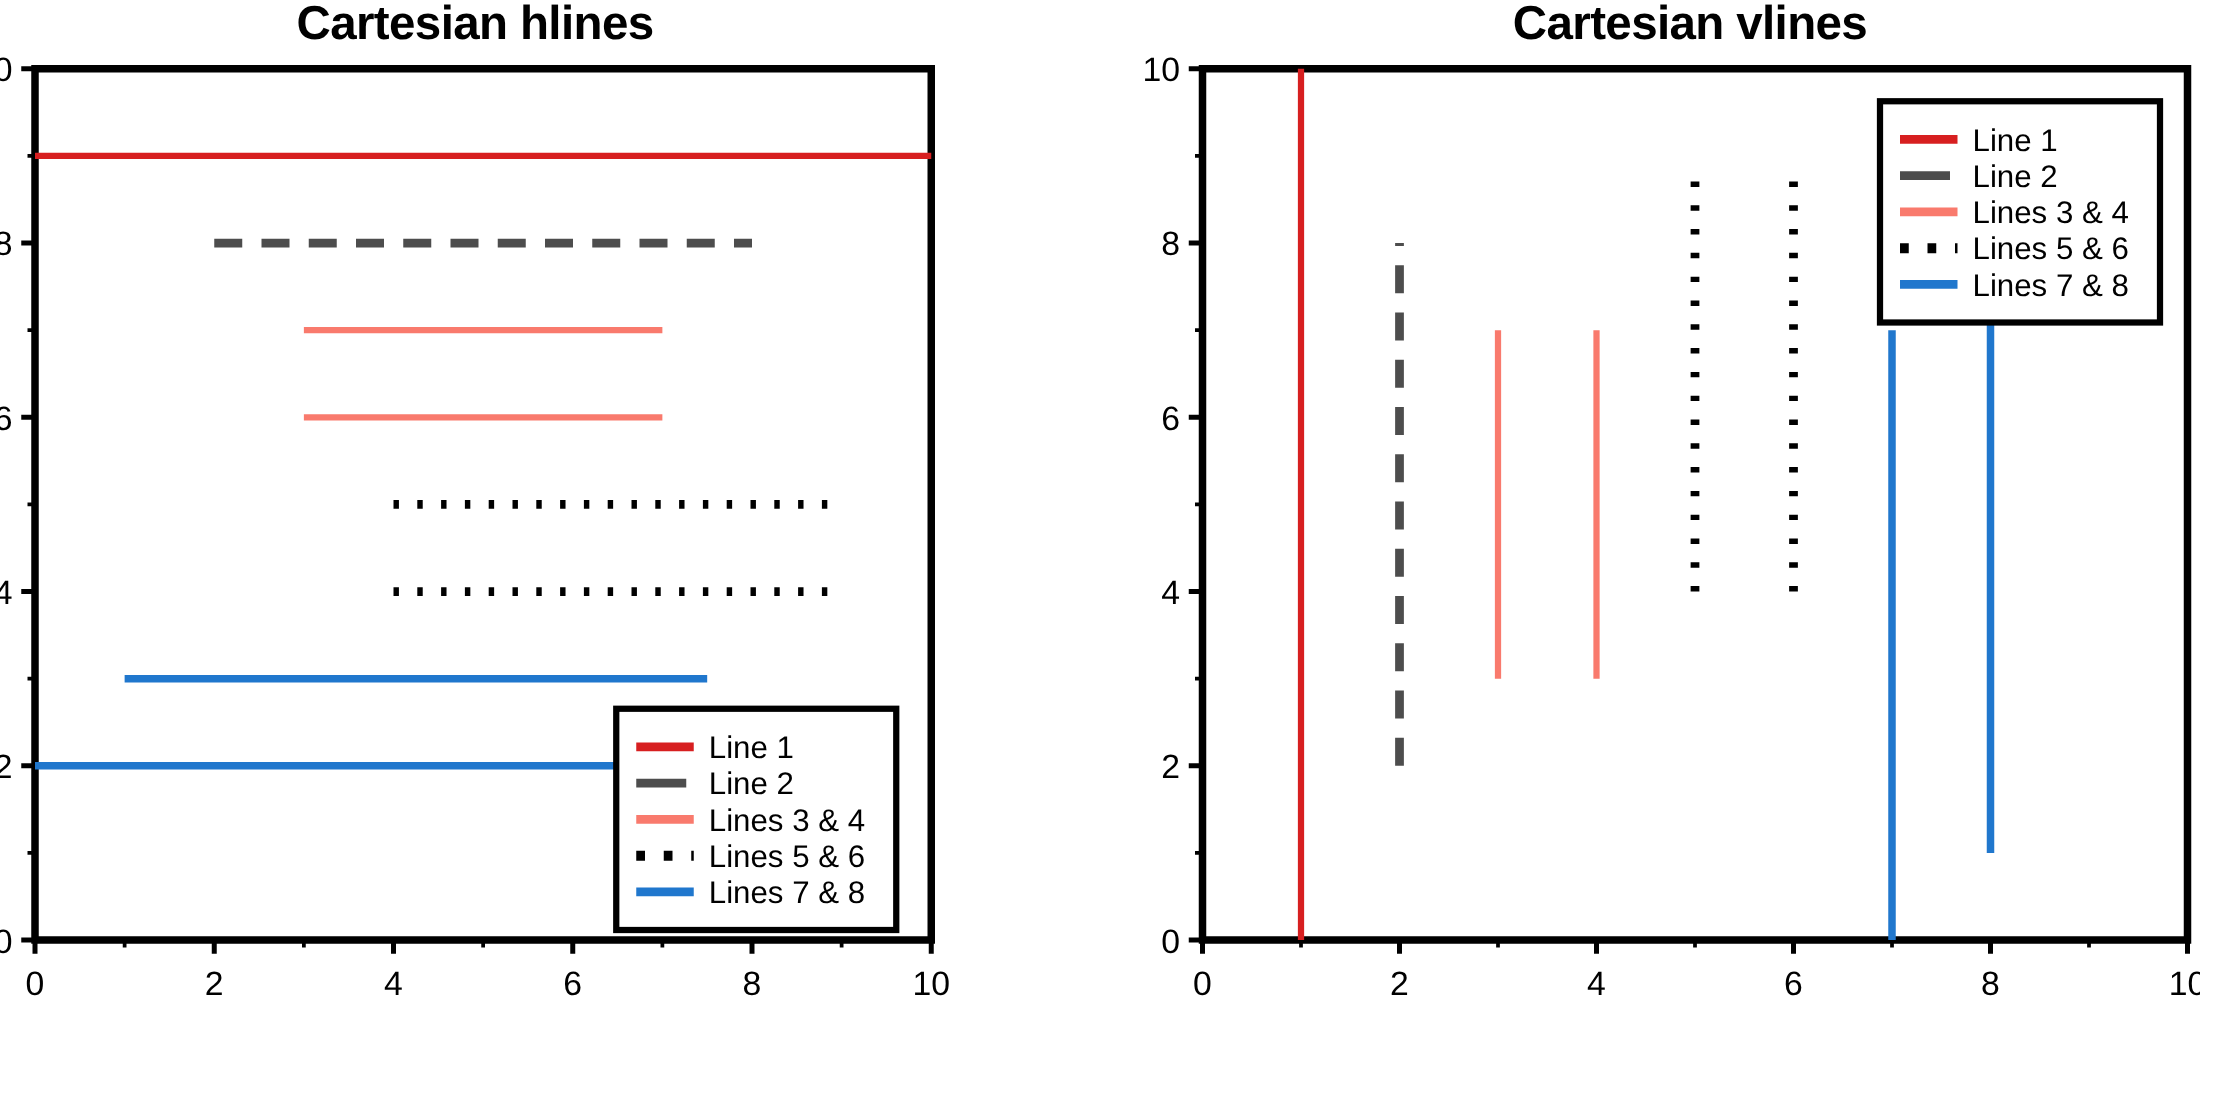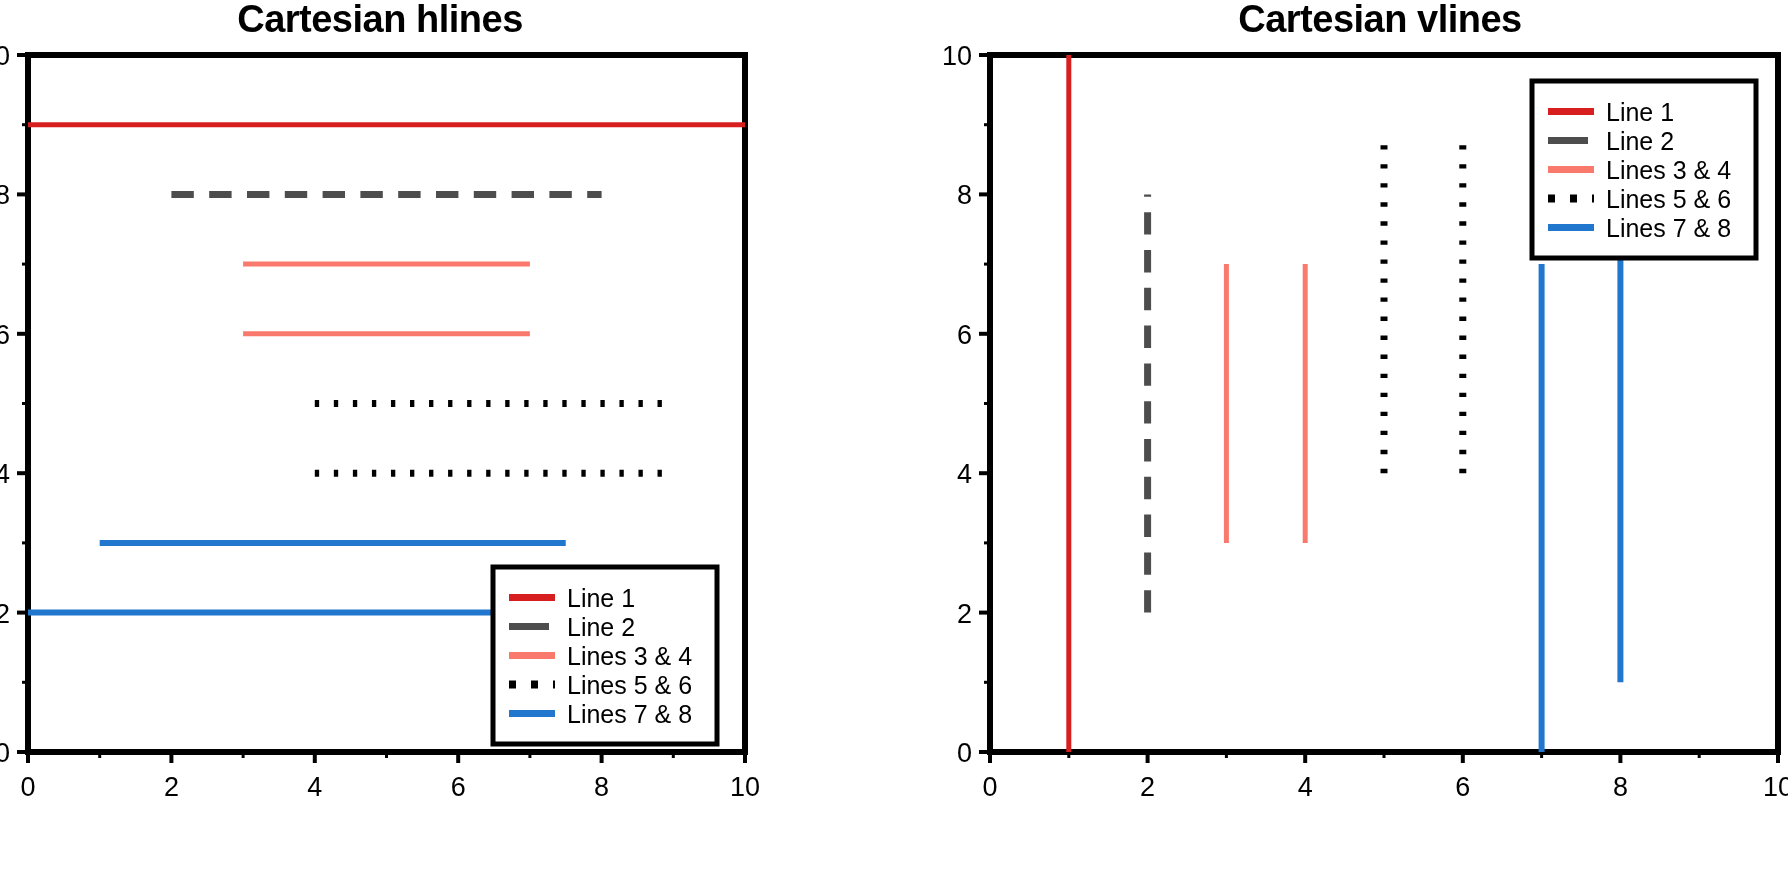--- a/index.html
+++ b/index.html
@@ -18,21 +18,21 @@
     width: 1788px;
     height: 887px;
     padding-left: 36px;
   }
   .panel {
     position: absolute;
     top: 0;
     height: 895px;
   }
   #panel-left  { left: 0;   width: 800px; }
-  #panel-right { left: 820px; width: 968px; }
+  #panel-right { left: 792px; width: 968px; }
 
   .panel-title {
     position: absolute;
     top: -2px;
     text-align: center;
     font-size: 38px;
     font-weight: bold;
     color: #000;
     letter-spacing: -0.5px;
     font-family: "Liberation Sans", sans-serif;

